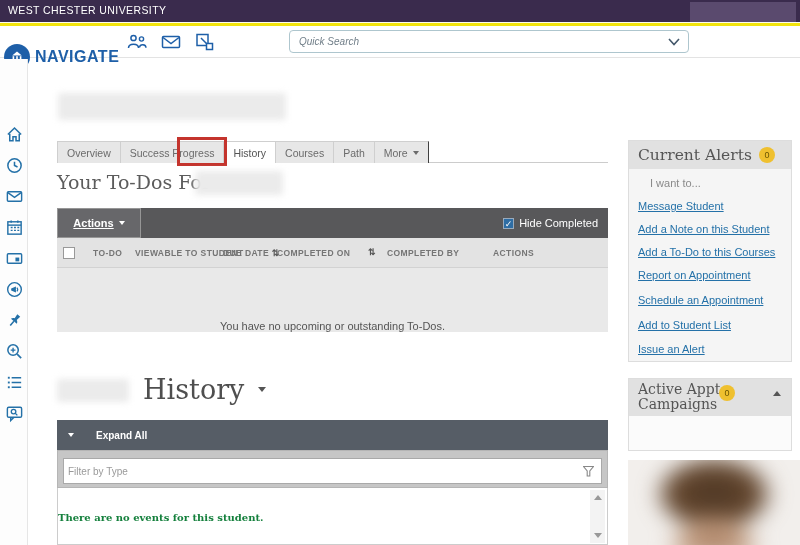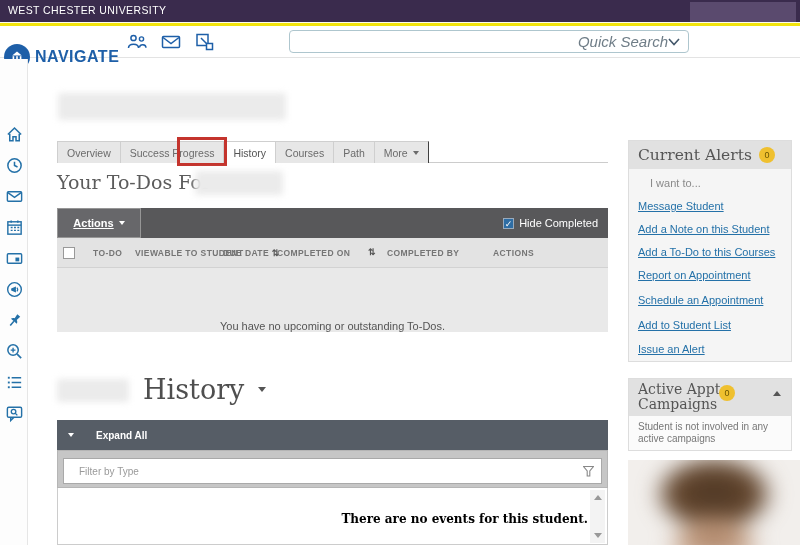--- a/index.html
+++ b/index.html
@@ -13,21 +13,21 @@
   .topbar-highlight { position:absolute; left:690px; top:2px; width:106px; height:20px; background:#5a4a6e; }
   .yellowline { position:absolute; left:0; top:22px; width:800px; height:4px; background:#f2e40c; border-top:1px solid #fcfcf0; }
 
   
   .header { position:absolute; left:0; top:26px; width:800px; height:32px; background:#fff; border-bottom:1px solid #e3e3e3; }
   .logo { position:absolute; left:4px; top:18px; display:flex; align-items:center; cursor:pointer; }
   .logo-circle { width:26px; height:26px; border-radius:50%; background:#1e5fa8; display:flex; align-items:center; justify-content:center; }
   .logo-text { margin-left:5px; font-size:16px; font-weight:bold; color:#1e5fa8; letter-spacing:.5px; }
   .hicon { position:absolute; top:6px; width:24px; height:20px; color:#1e5fa8; cursor:pointer; }
   .quick-search { position:absolute; left:289px; top:4px; width:400px; height:23px; border:1px solid #aec6ce; border-radius:4px; background:#fff; display:flex; align-items:center; }
-  .quick-search input { flex:1; border:none; outline:none; background:transparent; font-style:italic; font-size:15px; color:#555; padding-left:9px; font-family:"Liberation Sans",sans-serif;text-align:right; }
+  .quick-search input { flex:1; border:none; outline:none; background:transparent; font-style:italic; font-size:10px; color:#555; padding-left:9px; font-family:"Liberation Sans",sans-serif; }
   .quick-search input::placeholder { color:#6f7d87; }
   .qs-chevron { margin-right:8px; color:#44586b; }
   .avatar-blur { position:absolute; left:757px; top:2px; width:43px; height:29px; overflow:hidden; }
   .avatar-blur > div { width:100%; height:100%; background:radial-gradient(circle at 50% 45%, #cb9c92 0%, #d4aá 0%, #d1a89c 60%, #e0c4ba 100%); filter:blur(4px); transform:scale(1.3); }
 
   
   .leftnav { position:absolute; left:0; top:59px; width:28px; height:486px; background:#fdfdfd; border-right:1px solid #e6e6e6; }
   .nav-btn { position:absolute; left:3px; width:22px; height:22px; color:#2471a8; cursor:pointer; display:flex; align-items:center; justify-content:center; }
 
   
@@ -53,25 +53,25 @@
   .sort-glyph { font-size:9px; color:#555; font-weight:bold; }
   .table-body { position:absolute; left:57px; top:268px; width:551px; height:64px; background:#e9e9e9; display:flex; align-items:flex-end; justify-content:center; }
   .table-body span { font-size:11px; color:#555; }
 
   
   .history-heading { position:absolute; left:143px; top:374px; font-family:"DejaVu Serif", serif; font-size:27px; color:#4f4f4f; display:flex; align-items:center; gap:14px; cursor:pointer; }
   .expand-bar { position:absolute; left:57px; top:420px; width:551px; height:30px; background:#565d66; display:flex; align-items:center; }
   .expand-btn { margin-left:11px; color:#fff; font-size:10px; font-weight:bold; display:flex; align-items:center; gap:22px; cursor:pointer; }
   .filter-wrap { position:absolute; left:57px; top:450px; width:551px; height:38px; background:#c6c6c6; border:1px solid #b5b5b5; }
   .filter-input { position:absolute; left:5px; top:7px; width:539px; height:26px; background:#fff; border:1px solid #a9a9a9; display:flex; align-items:center; }
-  .filter-input input { flex:1; border:none; outline:none; font-size:10px; color:#666; padding-left:15px; font-family:"Liberation Sans",sans-serif; }
+  .filter-input input { flex:1; border:none; outline:none; font-size:10px; color:#666; padding-left:4px; font-family:"Liberation Sans",sans-serif; }
   .filter-input input::placeholder { color:#9a9a9a; }
   .funnel { margin-right:7px; color:#888; }
   .events-area { position:absolute; left:57px; top:488px; width:551px; height:57px; background:#fff; border:1px solid #ccc; border-top:none; }
-  .events-msg { position:absolute; left:0; top:24px; width:530px; text-align:right; font-family:"DejaVu Serif", serif; font-weight:bold; font-size:12px; color:#000000; }
+  .events-msg { position:absolute; left:0; top:24px; width:530px; text-align:left; font-family:"DejaVu Serif", serif; font-weight:bold; font-size:10px; color:#15803d; }
   .scrollbar { position:absolute; right:2px; top:2px; width:15px; height:53px; background:#f3f3f3; }
   .sb-btn { position:absolute; left:0; width:15px; height:15px; display:flex; align-items:center; justify-content:center; color:#999; cursor:pointer; }
 
   
   .alerts-panel { position:absolute; left:628px; top:140px; width:164px; height:222px; background:#f5f5f5; border:1px solid #ddd; }
   .alerts-header { height:28px; background:#e1e1e1; display:flex; align-items:center; padding-left:9px; gap:7px; }
   .panel-title { font-family:"DejaVu Serif", serif; font-size:15.5px; color:#555; }
   .badge { width:16px; height:16px; border-radius:50%; background:#efc02f; color:#6b5500; font-size:9px; display:flex; align-items:center; justify-content:center; font-family:"Liberation Sans",sans-serif; }
   .iwant { position:absolute; left:21px; top:36px; font-size:11px; color:#8a8a8a; }
   .alert-link { position:absolute; left:9px; font-size:11px; color:#2471a8; text-decoration:underline; cursor:pointer; white-space:nowrap; }
@@ -332,20 +332,19 @@
     <span class="alert-link" style="top:202px">Issue an Alert</span>
   </div>
 
   <div class="campaigns-panel">
     <div class="campaigns-header">
       <span class="panel-title">Active Appt.</span>
       <span class="panel-title">Campaigns</span>
       <span class="badge">0</span>
       <span class="collapse-caret tri-up"></span>
     </div>
-    <div class="campaigns-body">Student is not involved in any active campaigns</div>
   </div>
 
   <div class="photo">
       <div></div>
     </div>
 
 </div>
 
 </body></html>

